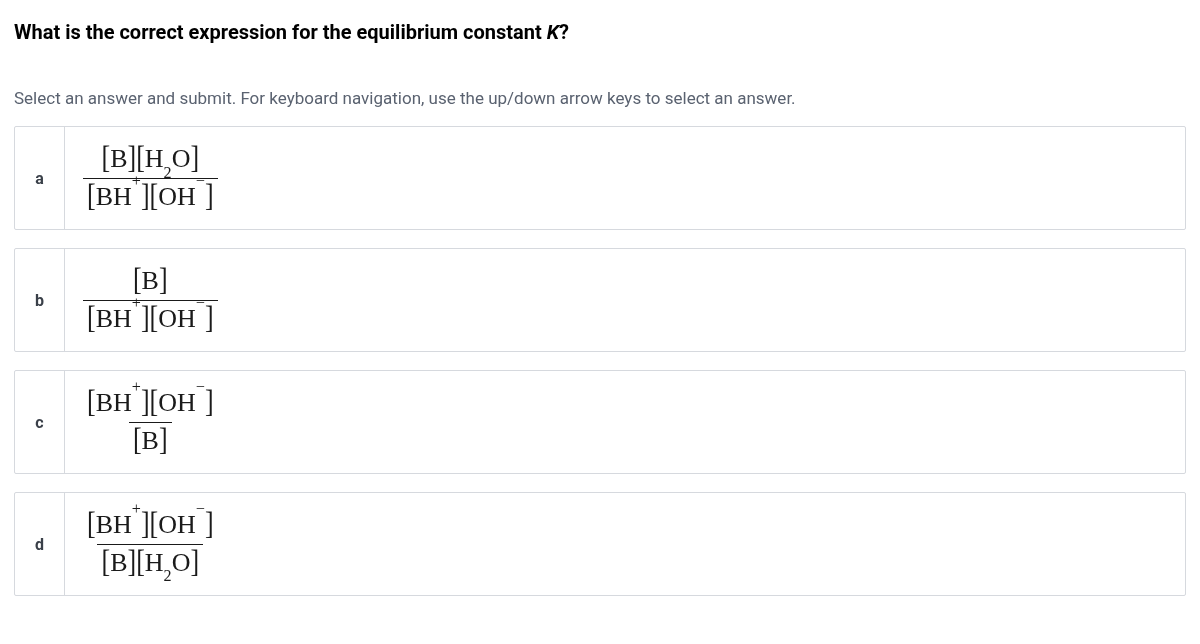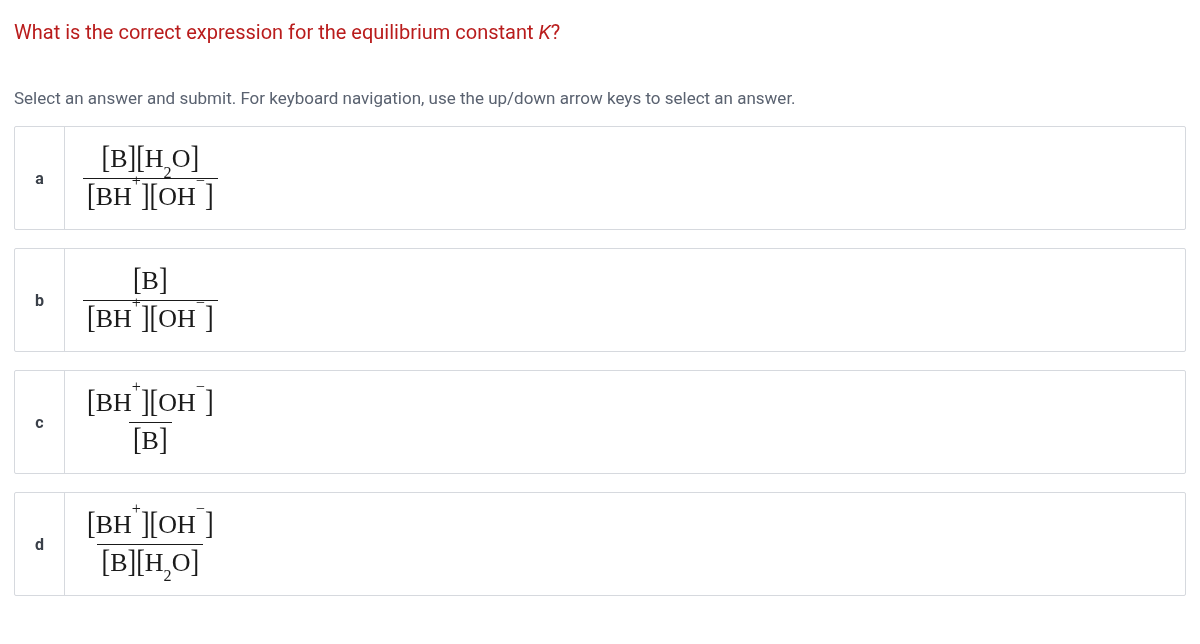--- a/index.html
+++ b/index.html
@@ -9,23 +9,23 @@
     }
     body {
       font-family: -apple-system, BlinkMacSystemFont, 'Segoe UI', Roboto, Helvetica, Arial, sans-serif;
       background: #fff;
       color: #3a4049;
       padding: 20px 14px;
       font-size: 18px;
     }
     .question-text {
       font-size: 20px;
-      color: #b91c1c;
+      color: #000000;
       margin-bottom: 34px;
-      font-weight: 400;
+      font-weight: 700;
     }
     .question-text em {
       font-style: italic;
     }
     .instructions {
       font-size: 17px;
       color: #5a6270;
       margin-bottom: 18px;
       margin-top: 44px;
     }

